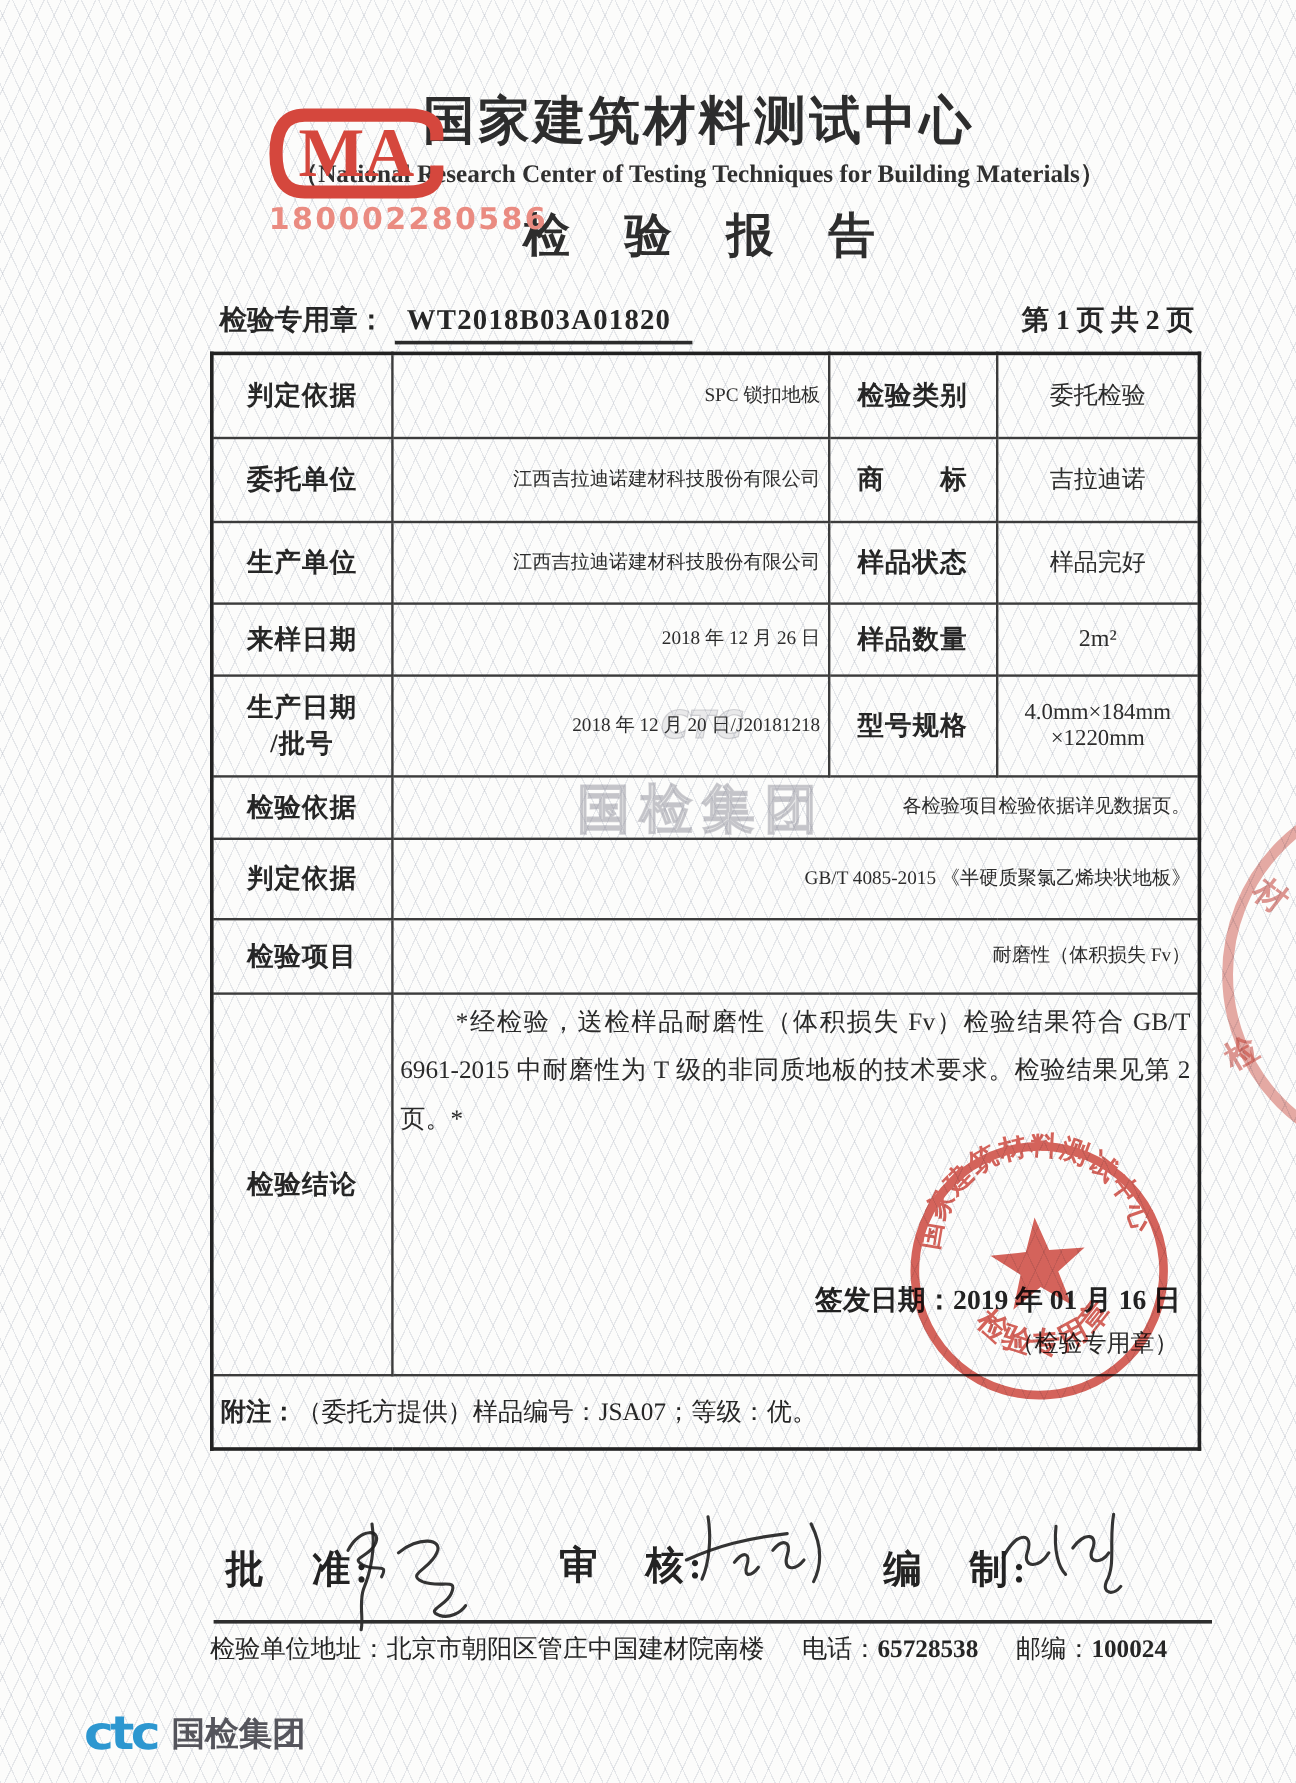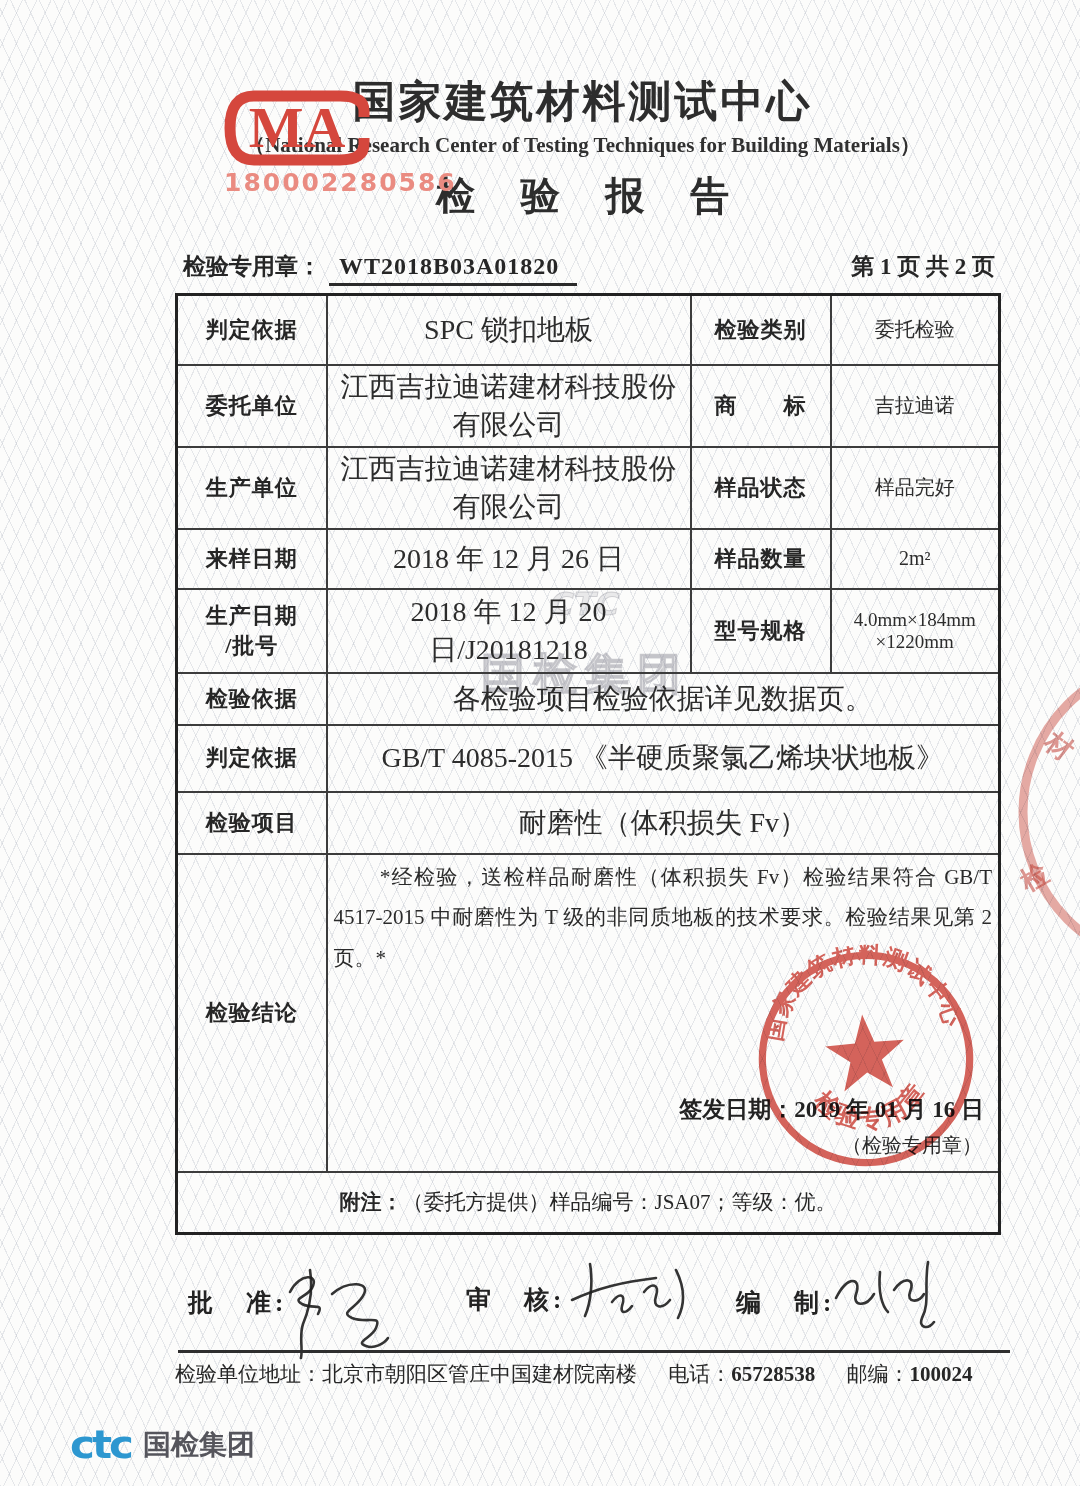--- a/index.html
+++ b/index.html
@@ -27,30 +27,30 @@
     display:flex;justify-content:space-between;align-items:flex-start;
     font-size:23px;font-weight:700;color:#262626;}
   .rno{display:inline-block;border-bottom:3px solid #2b2b2b;padding:0 18px 3px 10px;
     margin-left:8px;font-size:24px;letter-spacing:1px;}
   
   table.rpt{position:absolute;top:293px;left:175px;width:823px;z-index:2;
     border-collapse:collapse;table-layout:fixed;}
   table.rpt td{border:2px solid #3c3c3c;padding:2px 6px;overflow:hidden;}
   table.rpt{border:3px solid #222;}
   td.lab{font-size:22px;font-weight:700;text-align:center;letter-spacing:1px;color:#262626;}
-  td.val{font-size:28px;text-align:center;padding-left:16px;color:#2c2c2c;}
+  td.val{font-size:16px;text-align:right;padding-left:16px;color:#2c2c2c;}
   td.val2{font-size:20px;text-align:center;color:#2c2c2c;}
   td.concl-cell{position:relative;vertical-align:top;padding:90px 16px 0 22px;}
   .concl-text{font-size:21px;line-height:1.95;text-indent:2.2em;text-align:justify;color:#2a2a2a;}
   .issue-line{position:absolute;right:14px;bottom:46px;font-size:23px;font-weight:700;color:#222;}
   .seal-note{position:absolute;right:16px;bottom:12px;font-size:20px;color:#2a2a2a;}
-  td.note-cell{font-size:21px;padding:10px 8px 10px 10px;color:#262626;text-align:center;}
+  td.note-cell{font-size:21px;padding:10px 8px 10px 10px;color:#262626;}
   .note-lab{font-weight:700;}
   
-  .sig-label{position:absolute;z-index:2;font-size:25px;font-weight:700;color:#232323;letter-spacing:4px;}
+  .sig-label{position:absolute;z-index:2;font-size:32px;font-weight:700;color:#232323;letter-spacing:4px;}
   .sig-svg{position:absolute;z-index:2;}
   .sig-svg path{fill:none;stroke:#1e1e1e;stroke-width:2.6;stroke-linecap:round;stroke-linejoin:round;opacity:.9;}
   
   .rule{position:absolute;left:178px;top:1350px;width:832px;height:3px;background:#2e2e2e;z-index:2;}
   .addr{position:absolute;left:175px;top:1360px;width:835px;z-index:2;
     font-size:21px;color:#262626;white-space:nowrap;}
   .addr b{font-weight:700;}
   .addr .gap{display:inline-block;width:26px;}
   .ctc-logo{position:absolute;left:70px;top:1424px;z-index:2;display:flex;align-items:center;}
   .ctc-mark{font-family:"DejaVu Sans",sans-serif;font-weight:800;font-size:42px;line-height:1;
@@ -150,21 +150,21 @@
       <td class="lab">判定依据</td>
       <td class="val" colspan="3">GB/T 4085-2015 《半硬质聚氯乙烯块状地板》</td>
     </tr>
     <tr style="height:62px">
       <td class="lab">检验项目</td>
       <td class="val" colspan="3">耐磨性（体积损失 Fv）</td>
     </tr>
     <tr style="height:318px">
       <td class="lab">检验结论</td>
       <td class="concl-cell" colspan="3">
-        <div class="concl-text">*经检验，送检样品耐磨性（体积损失 Fv）检验结果符合 GB/T 4517-2015 中耐磨性为 T 级的非同质地板的技术要求。检验结果见第 2 页。*</div>
+        <div class="concl-text">*经检验，送检样品耐磨性（体积损失 Fv）检验结果符合 GB/T 6961-2015 中耐磨性为 T 级的非同质地板的技术要求。检验结果见第 2 页。*</div>
         <div class="issue-line">
           <span>签发日期：</span><span>2019 年 01 月 16 日</span>
         </div>
         <div class="seal-note">（检验专用章）</div>
       </td>
     </tr>
     <tr style="height:62px">
       <td class="note-cell" colspan="4">
         <span class="note-lab">附注：</span><span>（委托方提供）样品编号：JSA07；等级：优。</span>
       </td>

